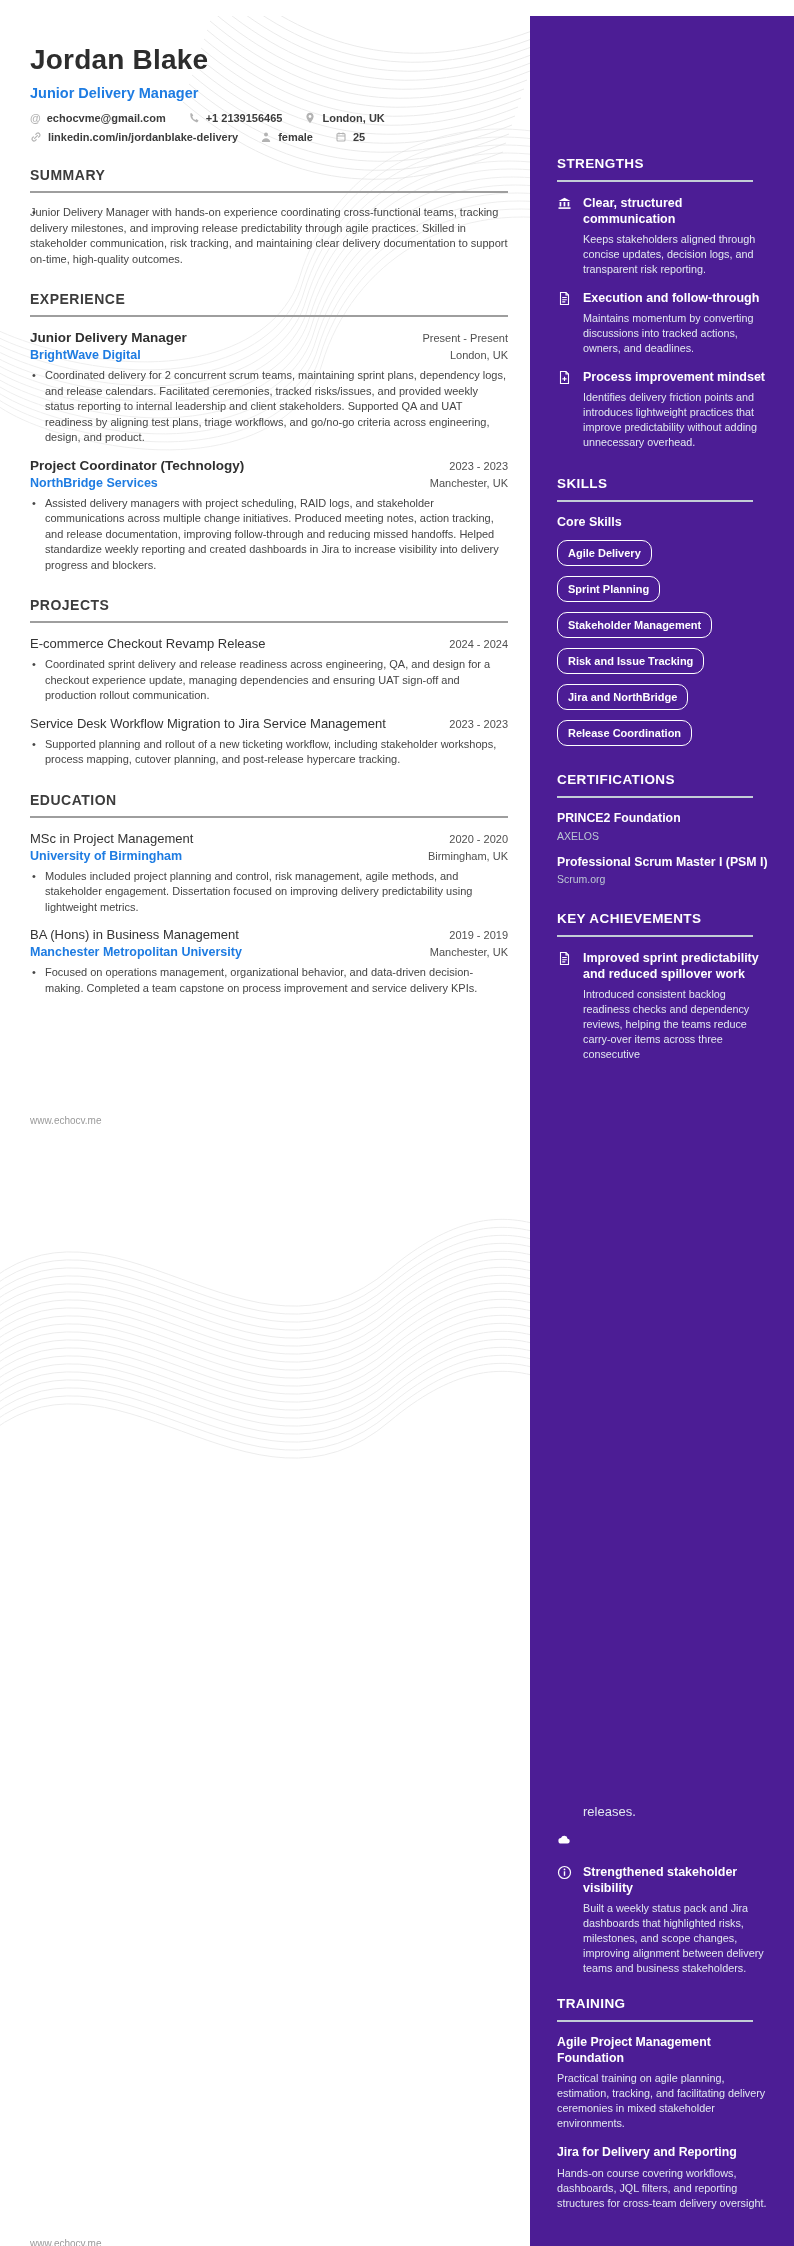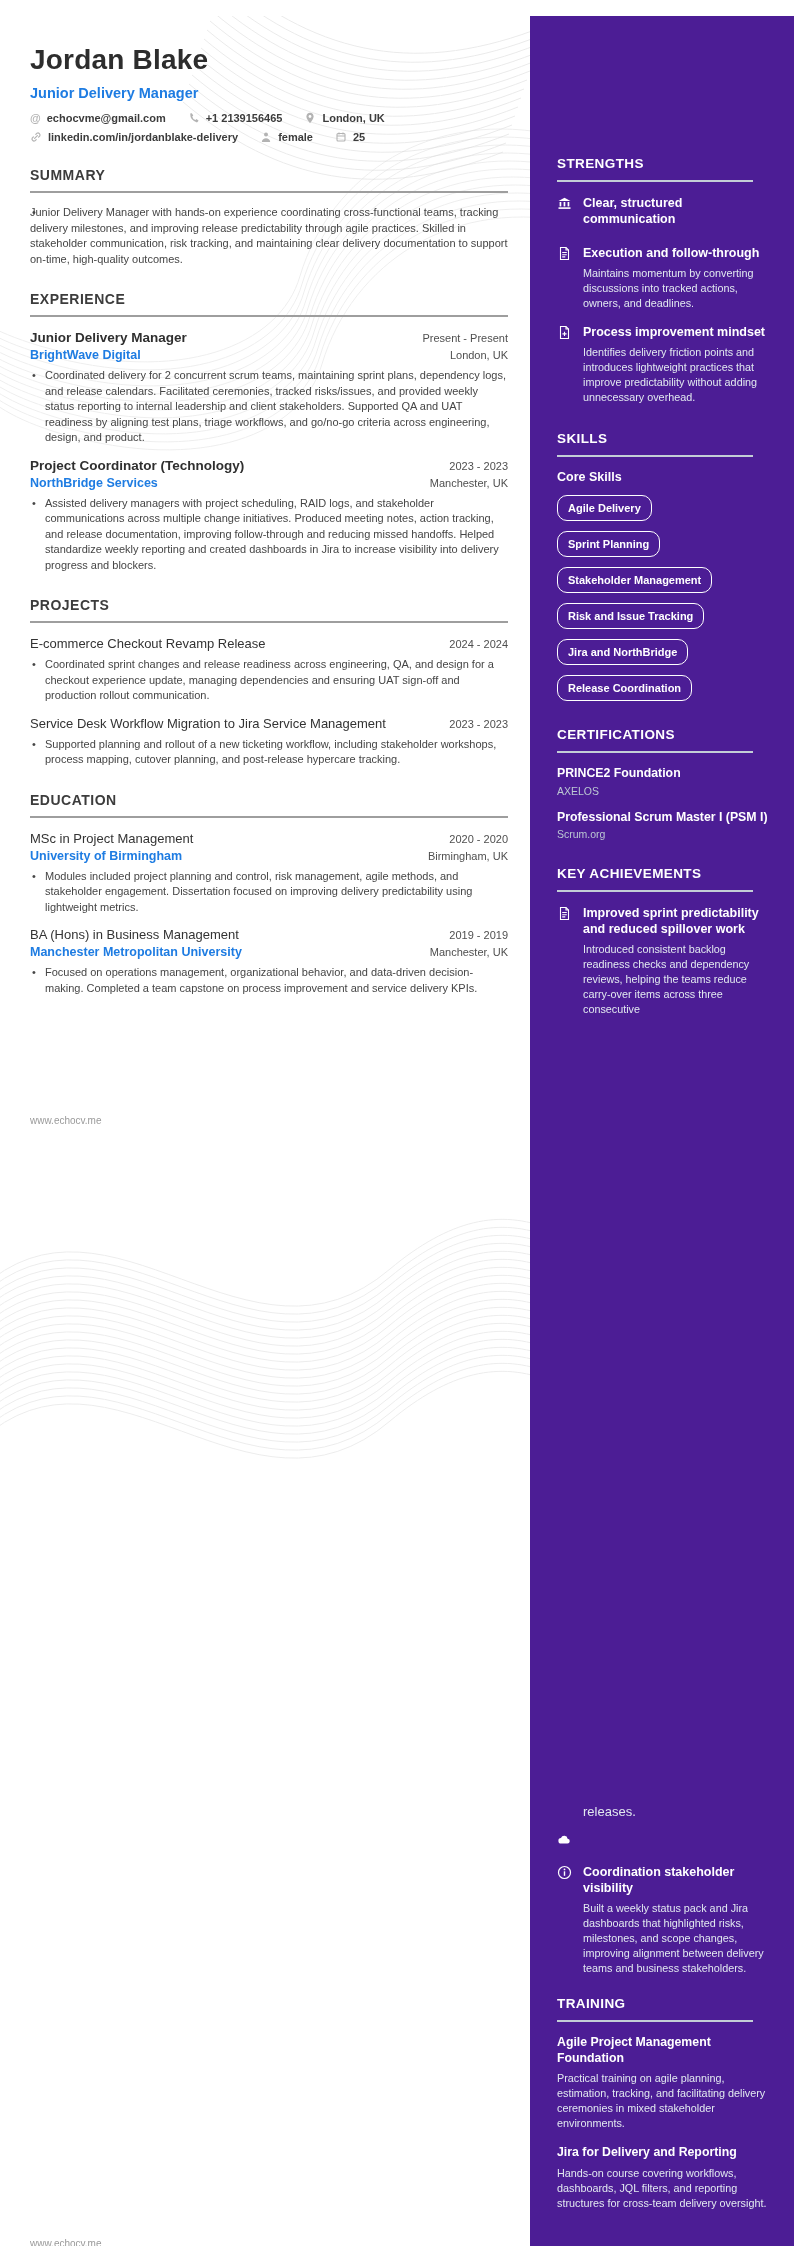--- a/index.html
+++ b/index.html
@@ -216,21 +216,21 @@
     </div>
 
     <div class="section">
       <div class="sec-heading">PROJECTS</div>
 
       <div class="entry">
         <div class="row">
           <span class="e-title" style="font-weight:normal;font-size:13px;color:#333;">E-commerce Checkout Revamp Release</span>
           <span class="e-date">2024 - 2024</span>
         </div>
-        <div class="bullet">Coordinated sprint changes and release readiness across engineering, QA, and design for a checkout experience update, managing dependencies and ensuring UAT sign-off and production rollout communication.</div>
+        <div class="bullet">Coordinated sprint delivery and release readiness across engineering, QA, and design for a checkout experience update, managing dependencies and ensuring UAT sign-off and production rollout communication.</div>
       </div>
 
       <div class="entry">
         <div class="row">
           <span class="e-title" style="font-weight:normal;font-size:13px;color:#333;">Service Desk Workflow Migration to Jira Service Management</span>
           <span class="e-date">2023 - 2023</span>
         </div>
         <div class="bullet">Supported planning and rollout of a new ticketing workflow, including stakeholder workshops, process mapping, cutover planning, and post-release hypercare tracking.</div>
       </div>
     </div>
@@ -279,20 +279,21 @@
             <svg width="15" height="15" viewBox="0 0 15 15">
                 <path d="M1.5,5 L7.5,1.7 L13.5,5 Z" fill="#fff"></path>
                 <rect x="2.6" y="6" width="1.7" height="4.4" fill="#fff"></rect>
                 <rect x="6.6" y="6" width="1.7" height="4.4" fill="#fff"></rect>
                 <rect x="10.6" y="6" width="1.7" height="4.4" fill="#fff"></rect>
                 <rect x="1.5" y="11.3" width="12" height="1.6" fill="#fff"></rect>
               </svg>
           </span>
           <span class="tx">
             <div class="sb-item-title">Clear, structured communication</div>
+            <div class="sb-item-body">Keeps stakeholders aligned through concise updates, decision logs, and transparent risk reporting.</div>
           </span>
         </div>
 
         <div class="sb-item">
           <span class="ic">
             <svg width="15" height="15" viewBox="0 0 15 15" fill="none" stroke="#fff" stroke-width="1.1">
                 <path d="M3.5,1.5 H9 L11.5,4 V13.5 H3.5 Z"></path>
                 <path d="M9,1.5 V4 H11.5"></path>
                 <path d="M5.2,6.5 H9.8 M5.2,8.7 H9.8 M5.2,10.9 H8.3"></path>
               </svg>
@@ -373,21 +374,21 @@
 
       <div class="sb-item">
         <span class="ic">
           <svg width="15" height="15" viewBox="0 0 15 15">
               <circle cx="7.5" cy="7.5" r="6" fill="none" stroke="#fff" stroke-width="1.2"></circle>
               <rect x="6.8" y="6.3" width="1.4" height="4.5" fill="#fff"></rect>
               <circle cx="7.5" cy="4.4" r="0.9" fill="#fff"></circle>
             </svg>
         </span>
         <span class="tx">
-          <div class="sb-item-title">Coordination stakeholder visibility</div>
+          <div class="sb-item-title">Strengthened stakeholder visibility</div>
           <div class="sb-item-body">Built a weekly status pack and Jira dashboards that highlighted risks, milestones, and scope changes, improving alignment between delivery teams and business stakeholders.</div>
         </span>
       </div>
 
       <div class="sb-section" style="margin-top:20px;">
         <div class="sb-heading">TRAINING</div>
         <div class="train">
           <div class="train-name">Agile Project Management Foundation</div>
           <div class="train-body">Practical training on agile planning, estimation, tracking, and facilitating delivery ceremonies in mixed stakeholder environments.</div>
         </div>

